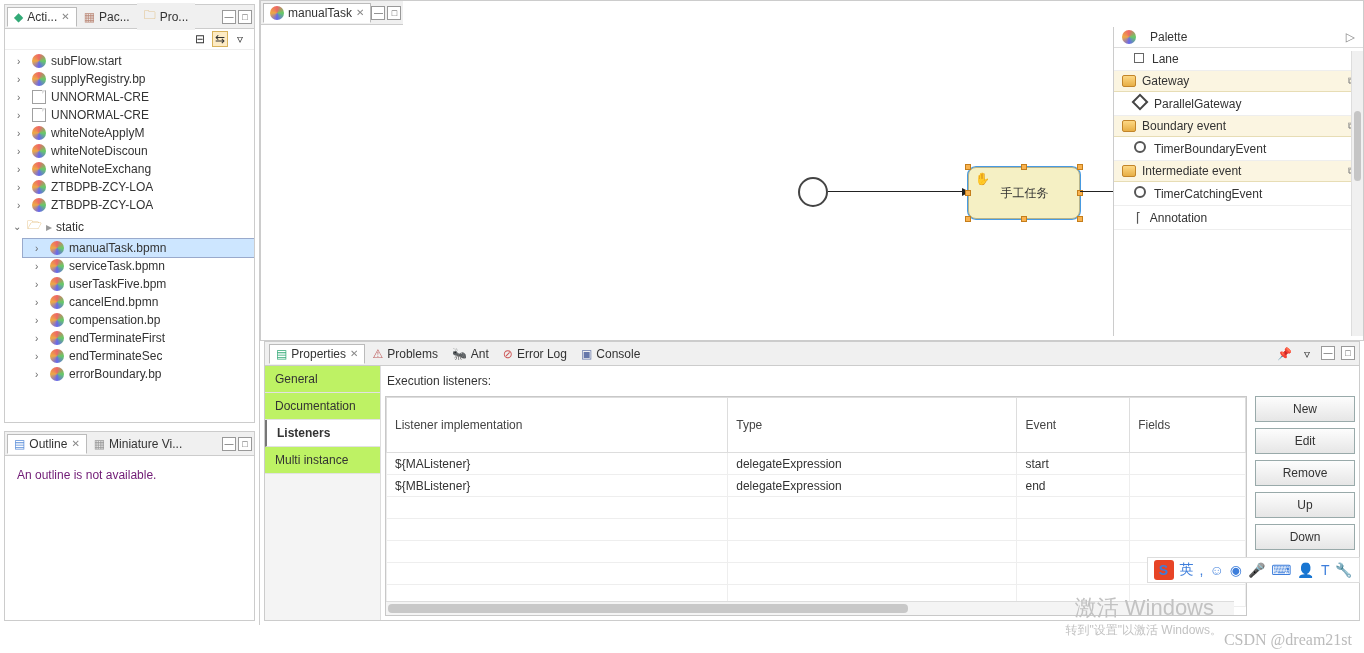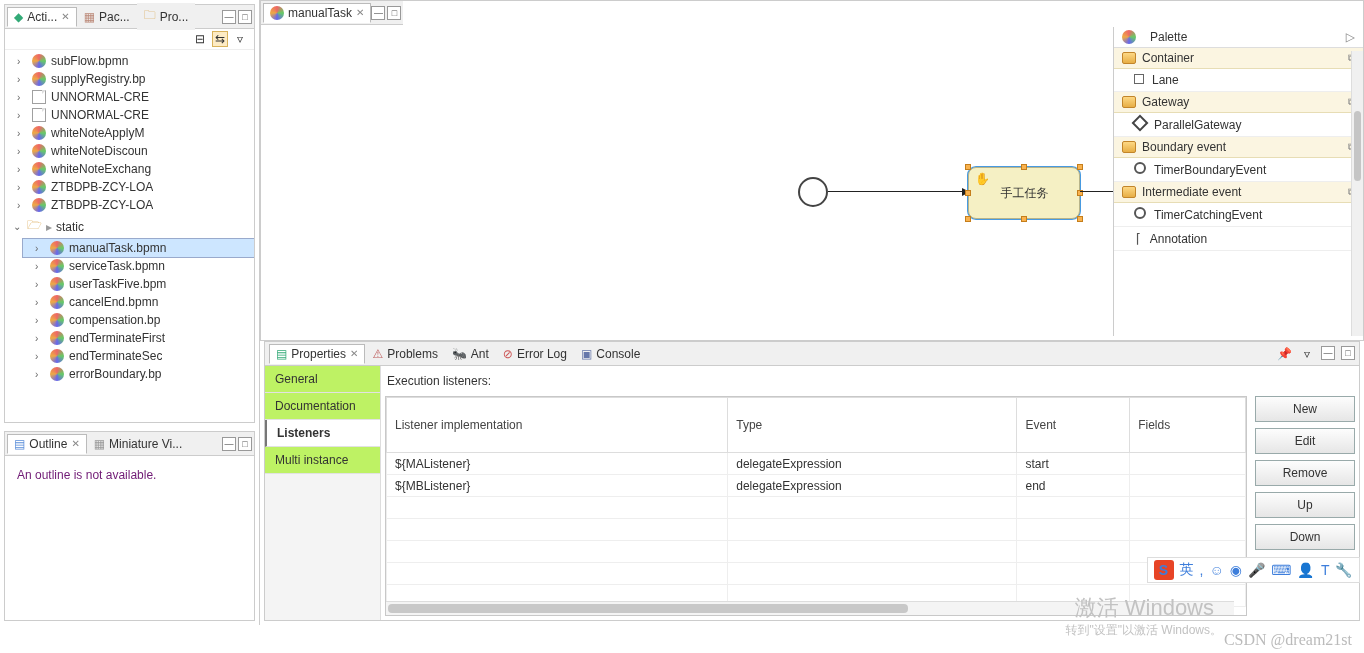--- a/index.html
+++ b/index.html
@@ -131,21 +131,21 @@
         <span class="mini-icon" style="background:#fdebc4;border:1px solid #d8b25b;">⇆</span>
         <span class="mini-icon">▿</span>
       </div>
       <div class="tree">
         <div id="tree-files">
             <div class="tree-item">
               <span class="chev">›</span>
               <span class="file-icon">
                 <span class="ico-colors"></span>
               </span>
-              <span class="lbl">subFlow.bpmn</span>
+              <span class="lbl">subFlow.start</span>
             </div>
             <div class="tree-item">
               <span class="chev">›</span>
               <span class="file-icon">
                 <span class="ico-colors"></span>
               </span>
               <span class="lbl">supplyRegistry.bp</span>
             </div>
             <div class="tree-item">
               <span class="chev">›</span>
@@ -315,25 +315,20 @@
         <div class="conn conn2"></div>
         <div class="bpmn-end"></div>
 
         <div class="palette">
           <div class="palette-hdr">
             <span class="ico-colors"></span>
             <span>Palette</span>
             <span class="tri">▷</span>
           </div>
           <div id="palette-body">
-              <div class="pal-cat">
-                <span class="pal-fold-icon"></span>
-                <span>Container</span>
-                <span class="coll">⧉</span>
-              </div>
               <div class="pal-item">
                 <span><span class="ico-sq"></span></span>
                 <span>Lane</span>
               </div>
               <div class="pal-cat">
                 <span class="pal-fold-icon"></span>
                 <span>Gateway</span>
                 <span class="coll">⧉</span>
               </div>
               <div class="pal-item">

